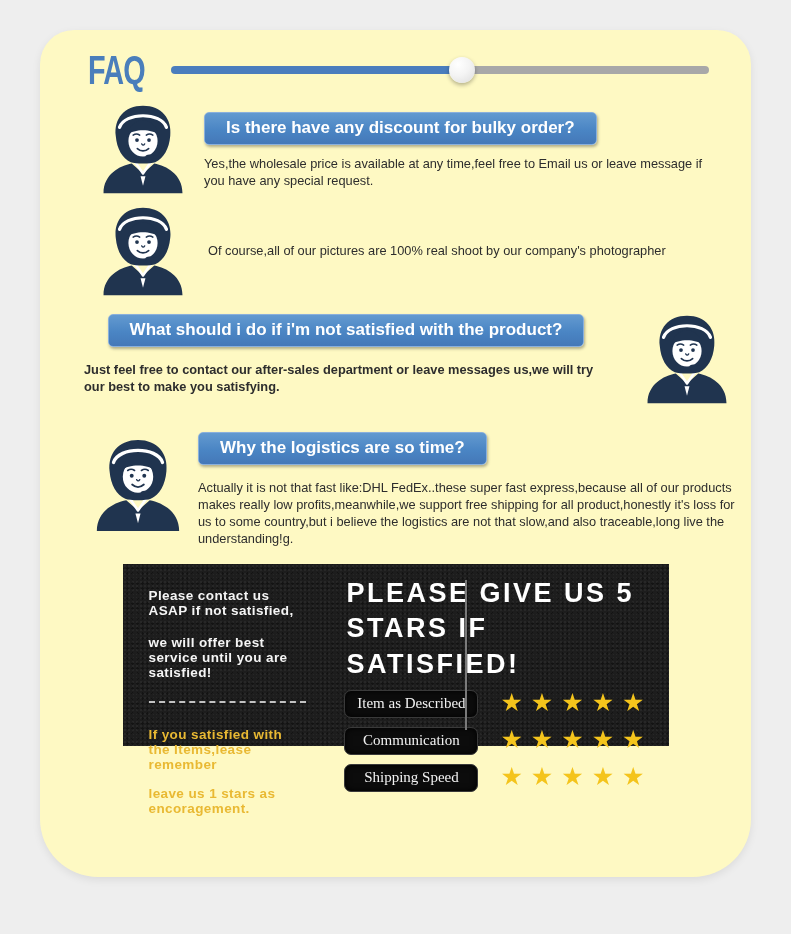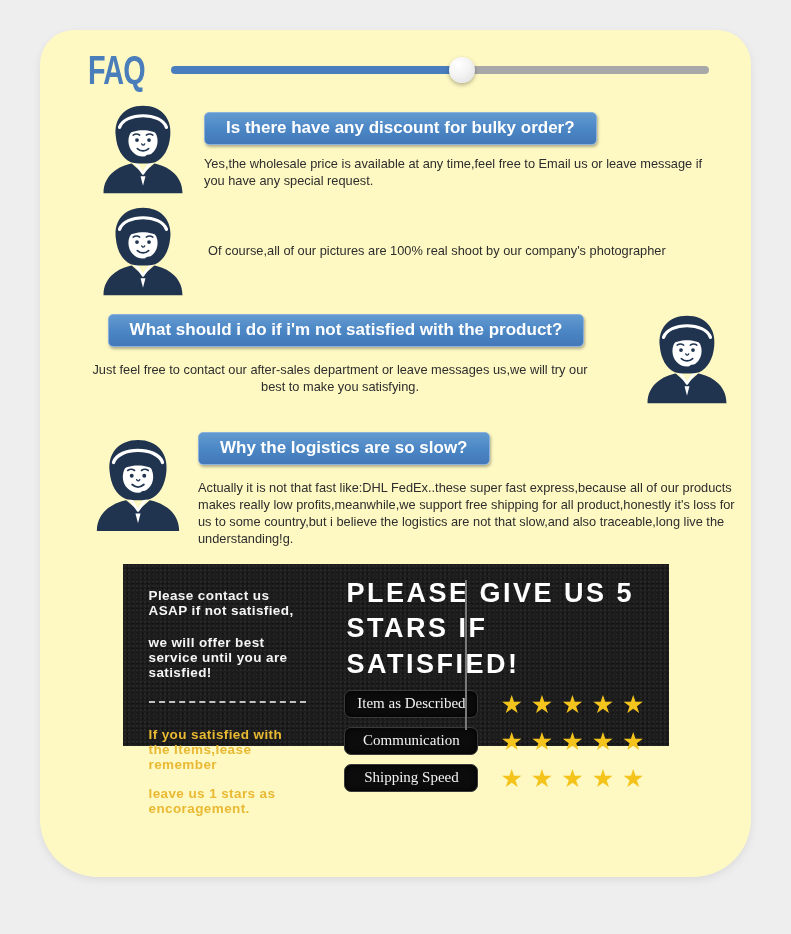--- a/index.html
+++ b/index.html
@@ -66,21 +66,21 @@
   .row1 .answer { margin-top: 17px; padding: 0 14px 0 30px; }
   .row1 .avatar { width: 100px; height: 96px; margin-left: 12px; margin-top: 2px; }
 
   .row2 { margin-top: 6px; padding-left: 52px; }
   .row2 .avatar { width: 102px; height: 94px; margin-top: 2px; }
   .row2 .content { padding-left: 14px; padding-top: 14px; }
   .row2 .answer { margin-top: 27px; width: 500px; }
 
   .row3 { margin-top: 12px; padding-left: 44px; padding-right: 24px; gap: 20px; }
   .row3 .content { flex: 1; text-align: center; padding-top: 4px; }
-  .row3 .answer { margin-top: 15px; text-align: center; margin-left: auto; width: 512px; padding-right: 12px; }
+  .row3 .answer { margin-top: 15px; text-align: left; margin-left: auto; width: 512px; padding-right: 12px; font-weight: bold; }
   .row3 .avatar { width: 98px; height: 94px; margin-left: 10px; margin-top: 2px; }
 
   .row4 { margin-top: 20px; padding-left: 46px; }
   .row4 .avatar { width: 104px; height: 98px; margin-top: 10px; }
   .row4 .content { padding-left: 8px; padding-top: 6px; }
   .row4 .answer { margin-top: 15px; width: 548px; }
 
   
   .banner {
     position: relative;
@@ -105,21 +105,21 @@
     font-size: 13.5px; letter-spacing: 0.4px;
   }
   .dashed-sep { border: none; border-top: 2px dashed #c2c2c2; margin: 21px 0 24px; }
   .banner-left p.note { color: #e9b933; margin-bottom: 14px; }
 
   .banner-right { flex: 1; box-sizing: border-box; padding: 12px 16px 0 16px; }
   .banner-heading {
     color: #ffffff; font-size: 27px; font-weight: bold;
     letter-spacing: 2.5px; line-height: 1.32; margin: 0 0 8px 2px;
   }
-  .rating-row { display: flex; align-items: center; margin-bottom: 9px; }
+  .rating-row { display: flex; margin-bottom: 9px; }
   .rating-pill {
     width: 134px; box-sizing: border-box;
     background: #0c0c0c;
     border: 1px solid #3a3a3a;
     border-radius: 7px;
     box-shadow: inset 0 0 6px #000000;
     color: #f2f2f2;
     font-family: "Liberation Serif", serif;
     font-size: 15px;
     text-align: center;
@@ -205,21 +205,21 @@
     </div>
   </div>
 
   <div class="faq-row row4">
     <div class="avatar">
       <svg viewBox="0 0 100 100">
           <use href="#cs-agent"></use>
         </svg>
     </div>
     <div class="content">
-      <div class="qbar">Why the logistics are so slow?</div>
+      <div class="qbar">Why the logistics are so time?</div>
       <div class="answer">Actually it is not that fast like:DHL FedEx..these super fast express,because all of our products makes really low profits,meanwhile,we support free shipping for all product,honestly it's loss for us to some country,but i believe the logistics are not that slow,and also traceable,long live the understanding!g.</div>
     </div>
   </div>
 
   <div class="banner">
     <div class="banner-divider"></div>
 
     <div class="banner-left">
       <p>Please contact us ASAP if not satisfied,</p>
       <p>we will offer best service until you are satisfied!</p>

